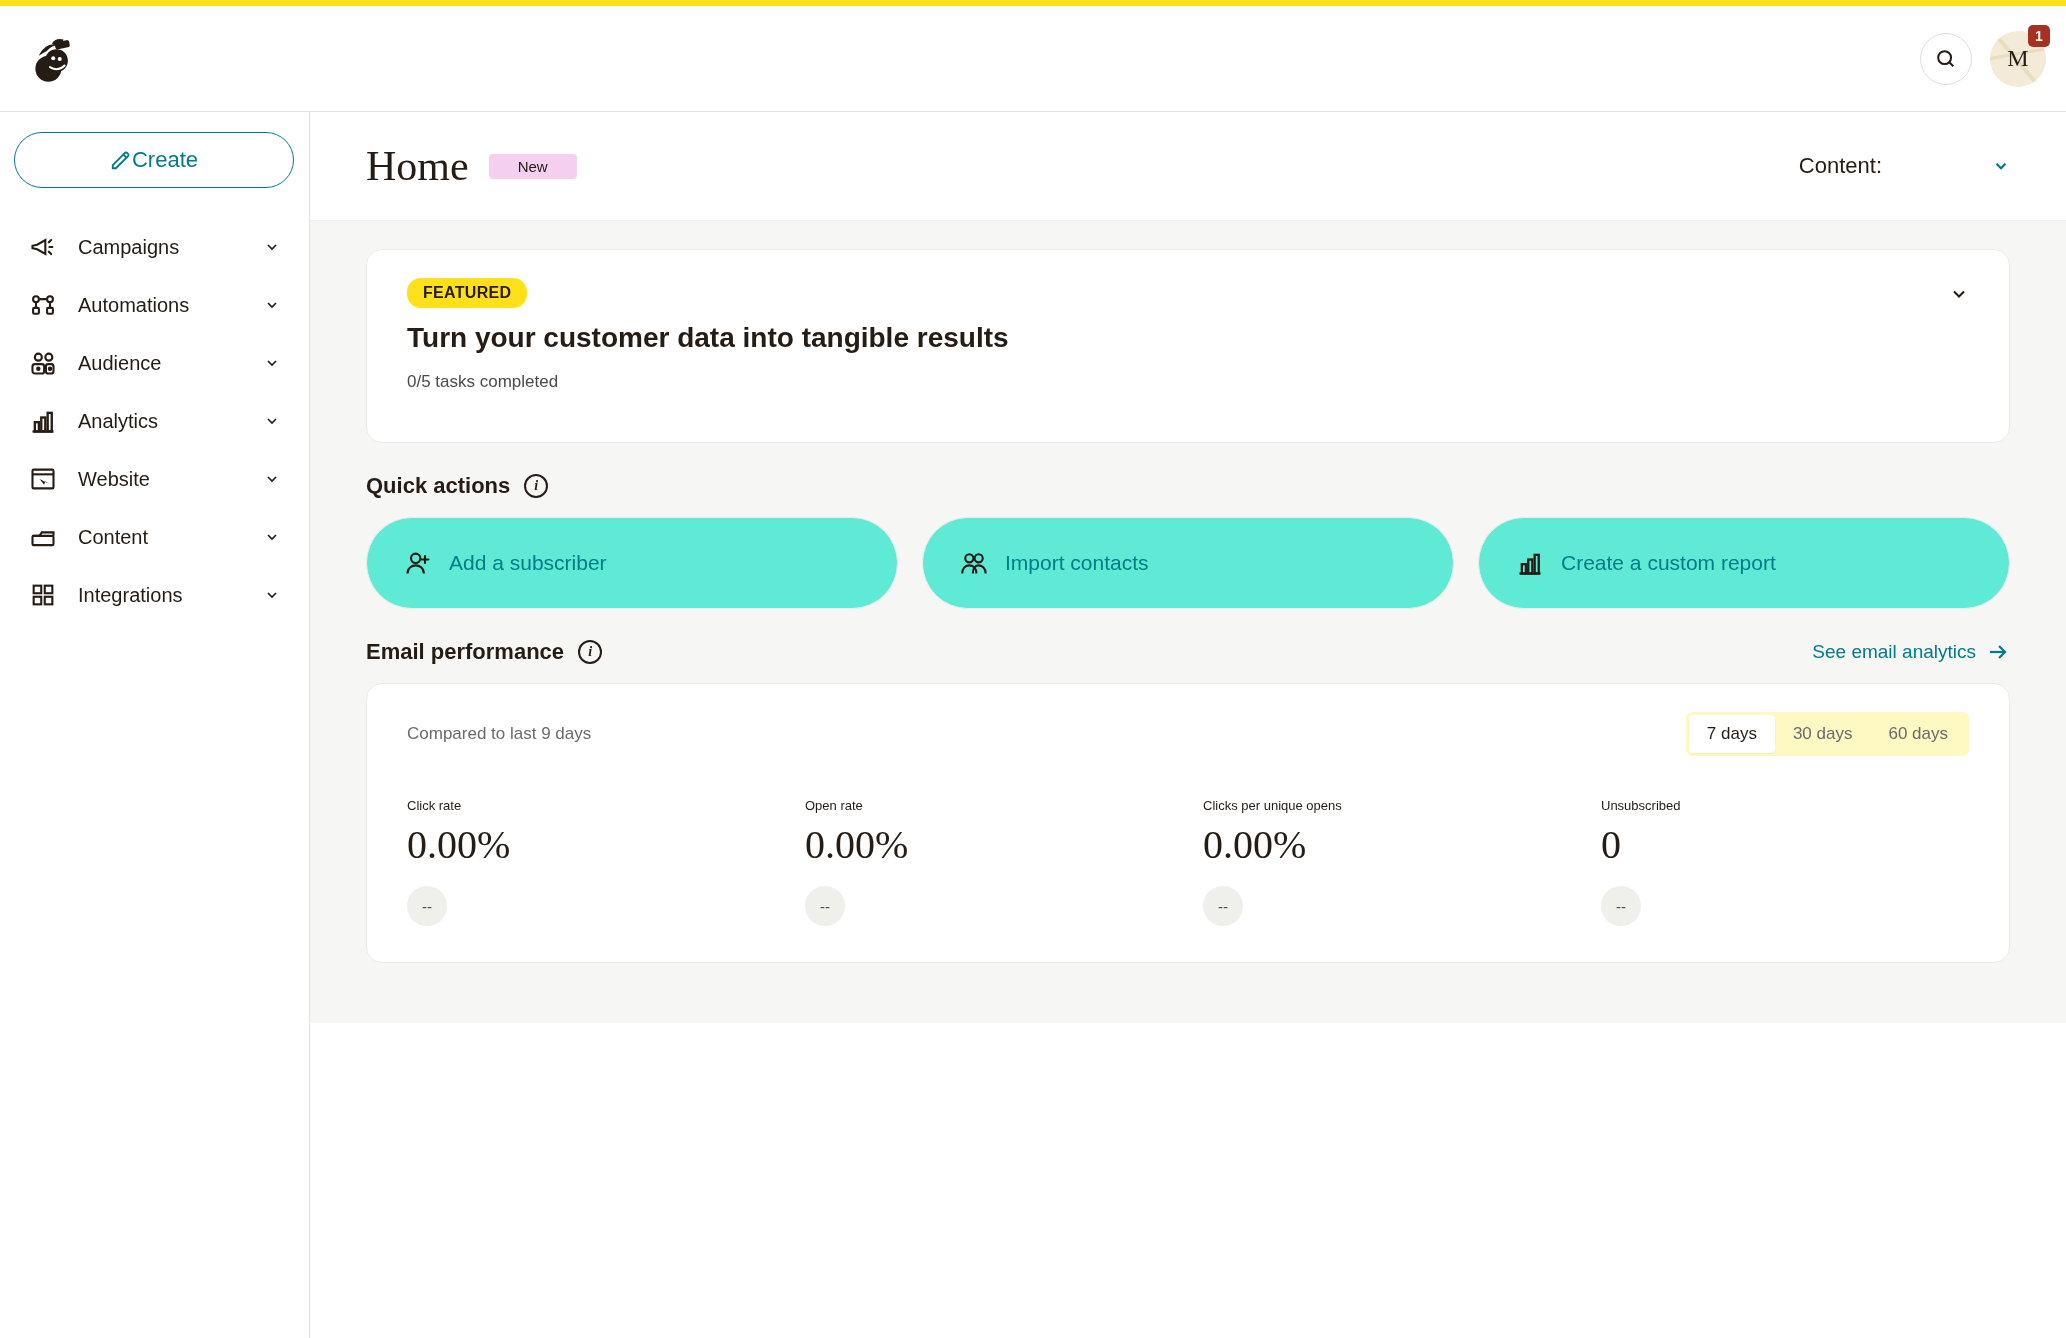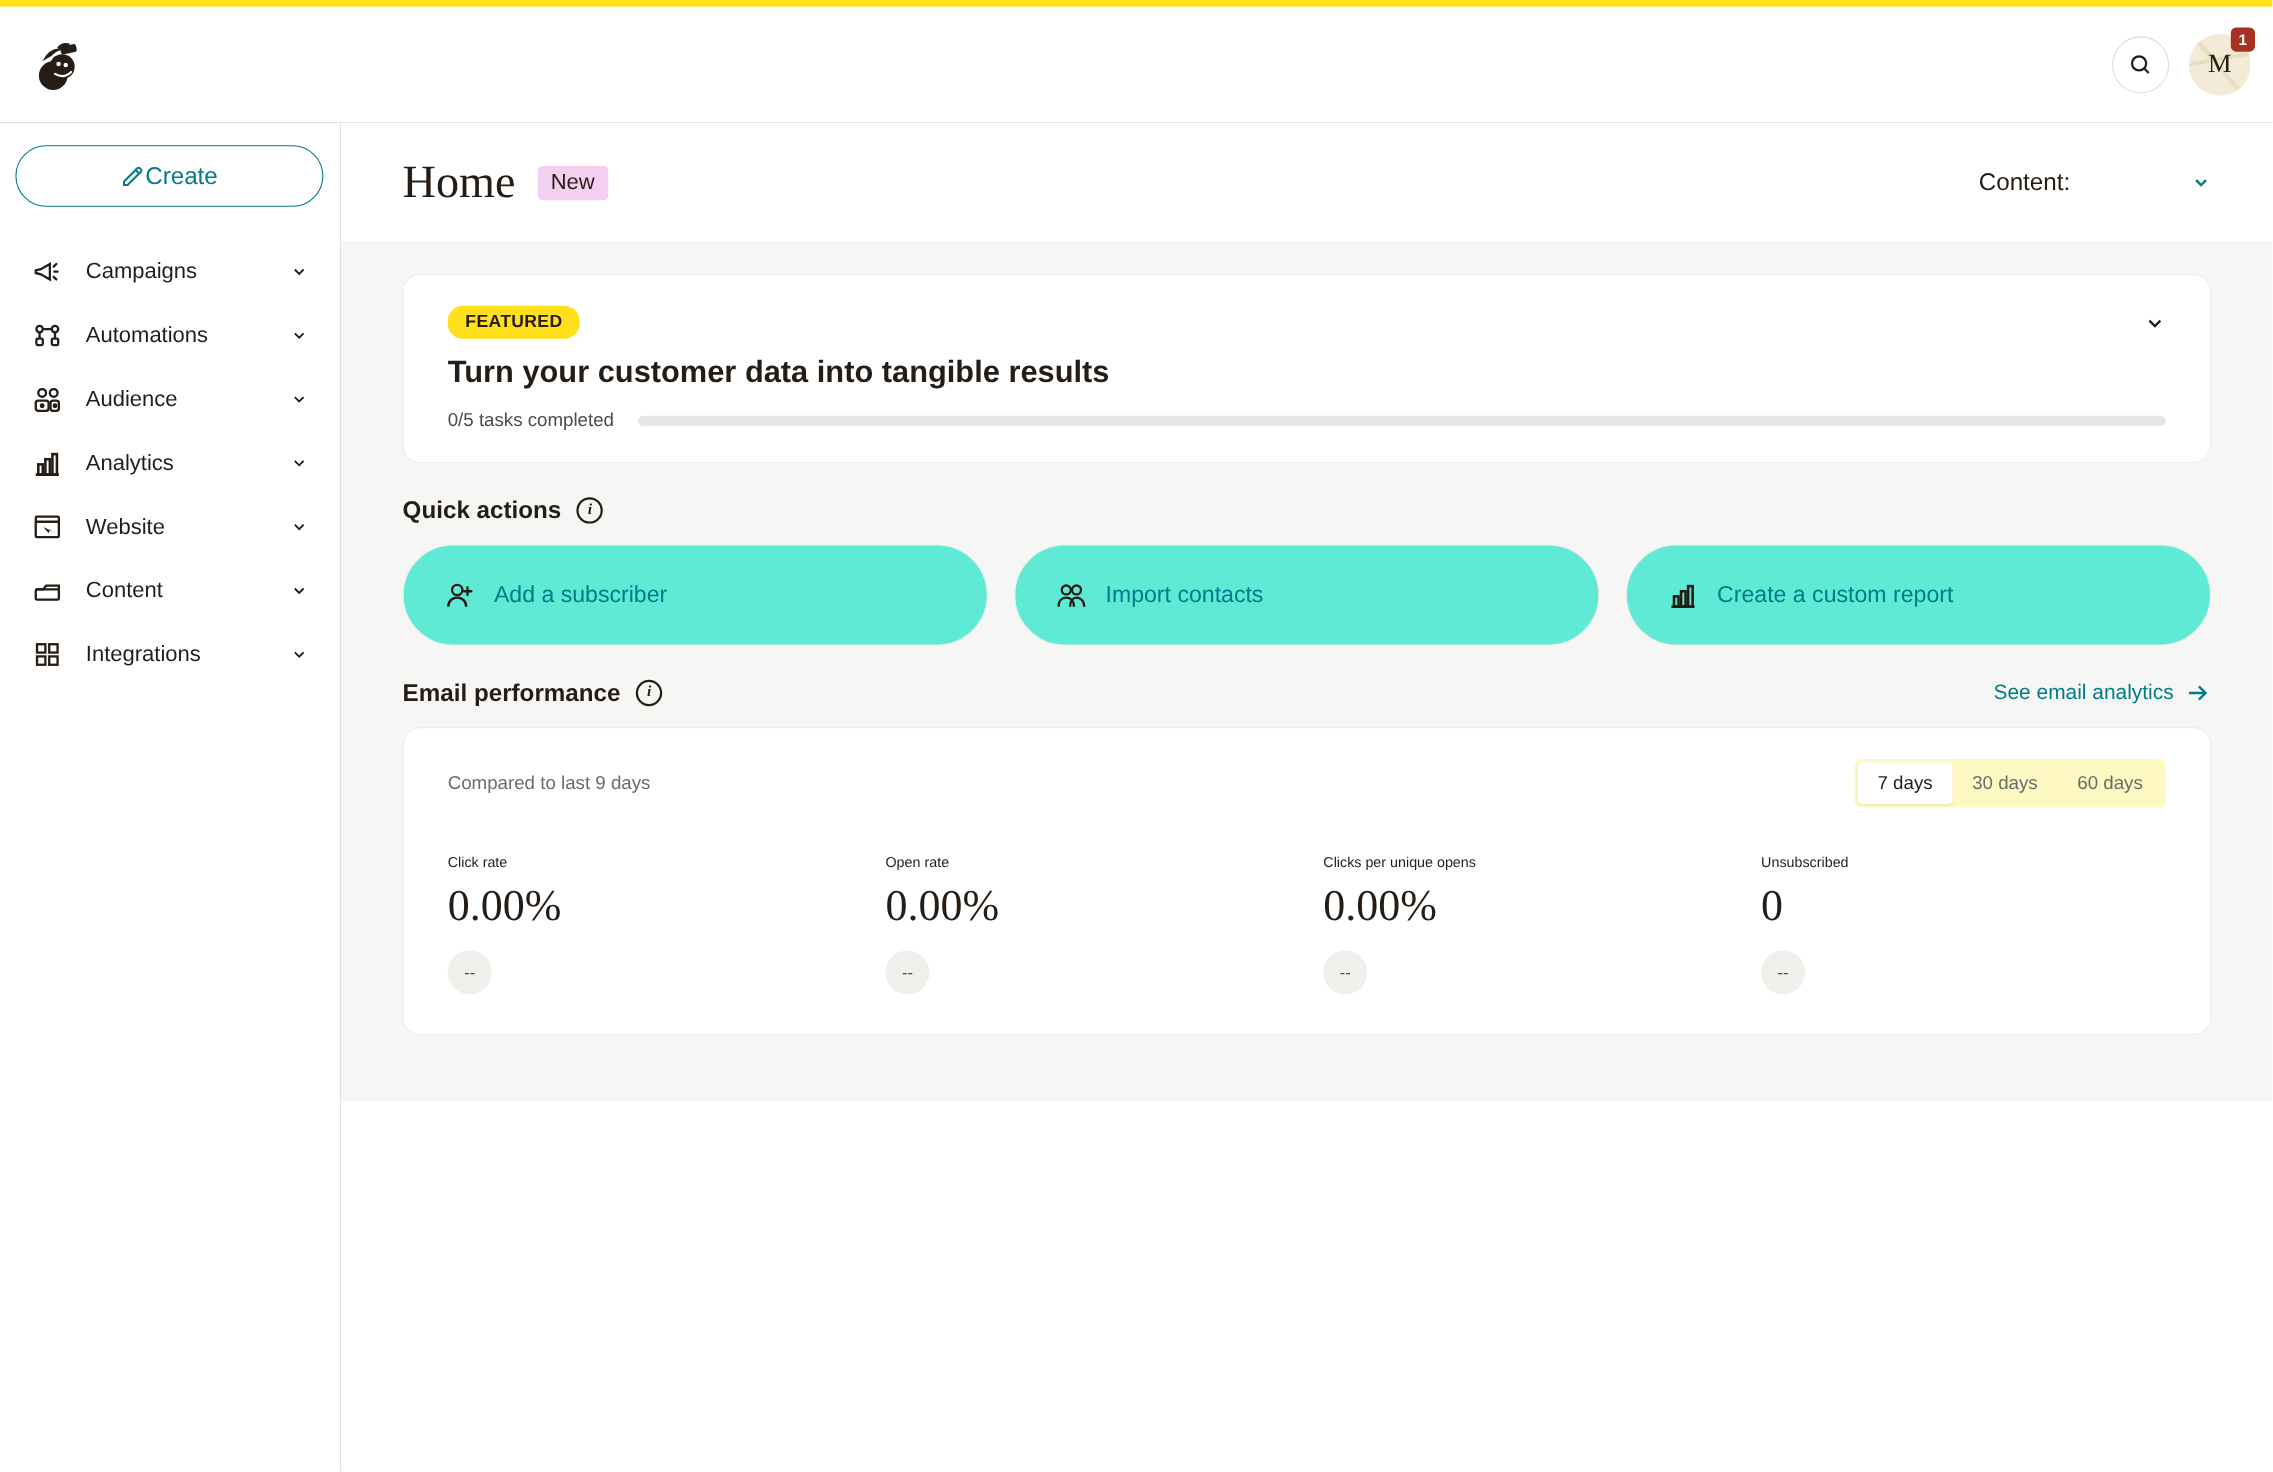--- a/index.html
+++ b/index.html
@@ -79,43 +79,43 @@
   .main-header {
     display:flex; align-items:center; justify-content:space-between;
     padding: 30px 56px 30px 56px;
     border-bottom: 1px solid #efefef;
     background:#fff;
   }
   .home-title-wrap { display:flex; align-items:center; gap: 20px;}
   .home-title { font-family: Georgia, "Times New Roman", serif; font-size: 42px; font-weight: 500;}
   .new-chip {
     background: #f4cff0; color:#241c15;
-    font-size: 20px; font-weight:500;
-    padding: 4px 12px; border-radius: 4px;
+    font-size: 15px; font-weight:500;
+    padding: 4px 29px; border-radius: 4px;
   }
   .audience-select { display:flex; align-items:center; gap:110px; cursor:pointer;}
   .audience-label { font-size: 22px; font-weight:500;}
 
   .content-area { background:#f6f6f4; padding: 28px 56px 60px 56px; }
 
   .card {
     background:#fff; border-radius:16px; border:1px solid #ececec;
     padding: 28px 40px;
   }
   .featured-card { position:relative; }
   .featured-pill {
     background:#ffe01b; color:#241c15;
     font-size:16px; font-weight:700;
     padding: 6px 16px; border-radius: 14px;
     display:inline-block; margin-bottom:14px;
     letter-spacing:0.3px;
   }
   .featured-title { font-size: 28px; font-weight:600; margin-bottom:18px;}
   .featured-chev { position:absolute; right:40px; top:34px; cursor:pointer;}
-  .progress-row { display:flex; align-items:center; gap:22px; }
+  .progress-row { display:flex; align-items:flex-start; gap:22px;flex-direction:column; }
   .progress-text { font-size:17px; color:#4a4a4a; white-space:nowrap;}
   .progress-bar { flex:1; height:9px; background:#e6e6e6; border-radius:5px;}
 
   .section-header { display:flex; align-items:center; justify-content:space-between; margin: 30px 0 18px 0;}
   .section-title-wrap { display:flex; align-items:center; gap:14px;}
   .section-title { font-size:22px; font-weight:600;}
   .info-icon {
     width:24px; height:24px; border:2px solid #241c15; border-radius:50%;
     display:flex; align-items:center; justify-content:center;
     font-family: Georgia, serif; font-style:italic; font-weight:bold;

